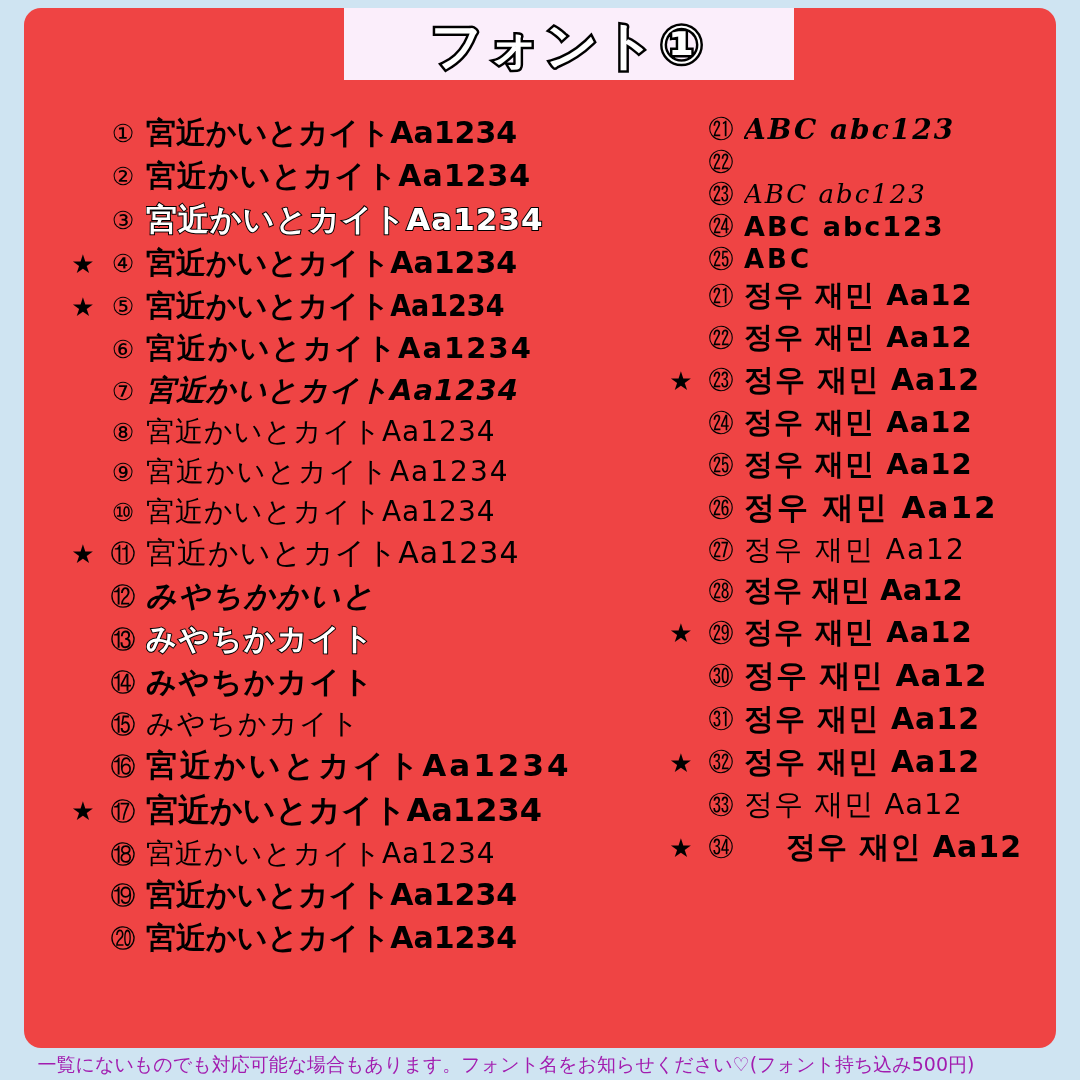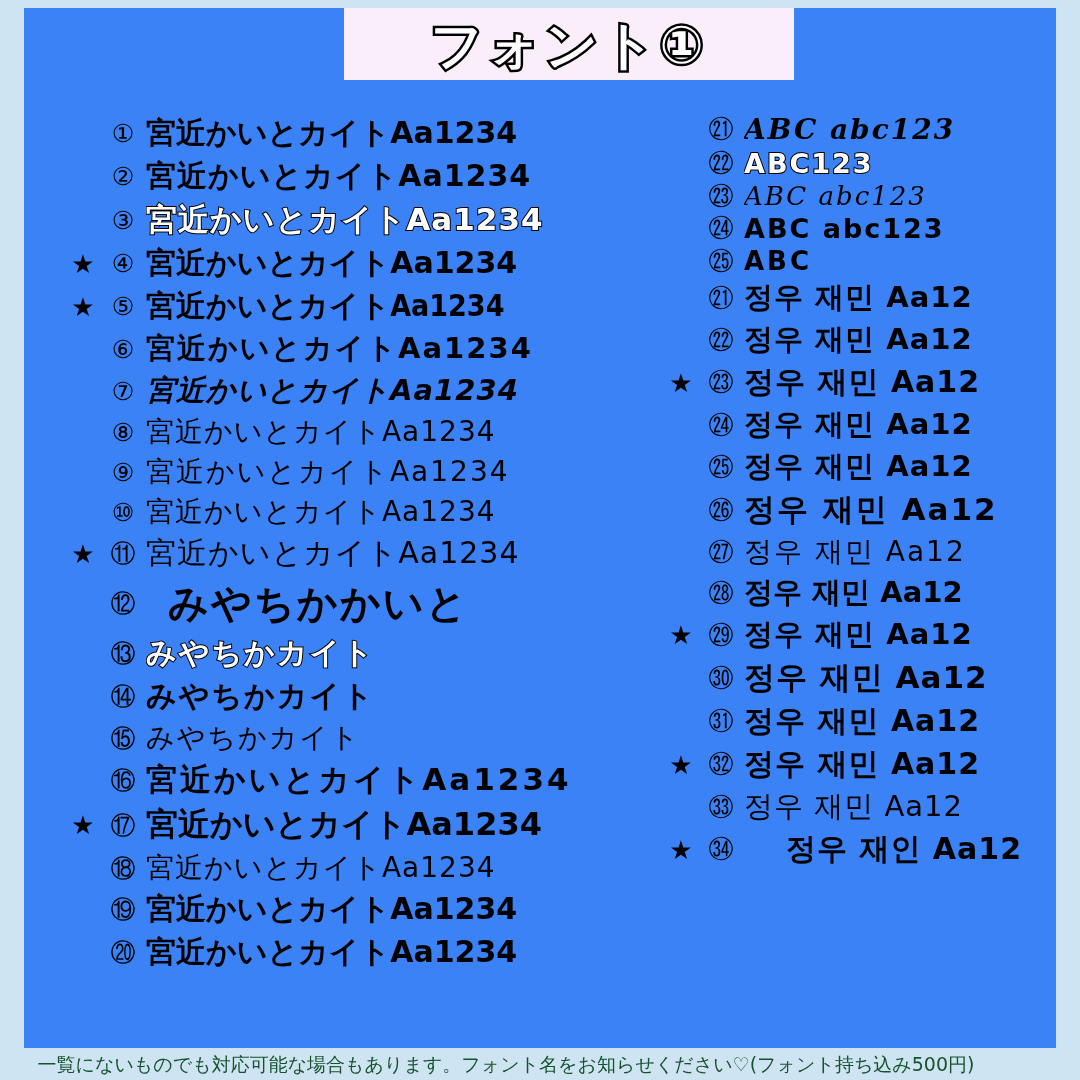--- a/index.html
+++ b/index.html
@@ -18,22 +18,23 @@
     width: 1080px;
     height: 1080px;
     background: #cfe4f2;
   }
   #card {
     position: absolute;
     left: 24px;
     top: 8px;
     width: 1032px;
     height: 1040px;
-    background: #3b82f6;
+    background: #ef4444;
     box-sizing: border-box;
+    border-radius: 17px;
   }
   #title-banner {
     position: absolute;
     left: 320px;
     top: 0px;
     width: 450px;
     height: 72px;
     background: #fbeefb;
   }
   #title-text {
@@ -96,21 +97,21 @@
   .s-b { font-size: 30px; font-weight: bold; letter-spacing: 1px; }
   .s-c { font-size: 31px; font-weight: bold; letter-spacing: 1px; color:#fff; -webkit-text-stroke: 2px #000; paint-order: stroke fill;}
   .s-d { font-size: 30px; font-weight: bold; }
   .s-e { font-size: 30px; font-weight: bold; font-stretch: condensed; }
   .s-f { font-size: 29px; font-weight: bold; letter-spacing: 2px;}
   .s-g { font-size: 29px; font-weight: bold; font-style: italic; letter-spacing:1px;}
   .s-h { font-size: 28px; font-weight: normal; letter-spacing: 1px;}
   .s-i { font-size: 28px; font-weight: normal; letter-spacing: 2px;}
   .s-j { font-size: 28px; font-weight: normal; letter-spacing: 1px;}
   .s-k { font-size: 30px; font-weight: normal; letter-spacing: 1px;}
-  .s-l { font-size: 40px; font-weight: bold; letter-spacing: 2px; margin-left: 22px;}
+  .s-l { font-size: 30px; font-weight: bold; font-style: italic; letter-spacing: 2px;}
   .s-m { font-size: 30px; font-weight: bold; color:#fff; -webkit-text-stroke: 2px #000; paint-order: stroke fill; letter-spacing:2px;}
   .s-n { font-size: 30px; font-weight: bold; letter-spacing: 2px;}
   .s-o { font-size: 28px; font-weight: normal; letter-spacing: 2px;}
   .s-p { font-size: 31px; font-weight: bold; letter-spacing: 3px;}
   .s-q { font-size: 32px; font-weight: bold; letter-spacing: 0px;}
   .s-r { font-size: 28px; font-weight: normal; letter-spacing: 1px;}
   .s-s { font-size: 30px; font-weight: bold; letter-spacing: 0px;}
   .s-t { font-size: 30px; font-weight: bold; letter-spacing: 0px;}
   
   .r-a { font-size: 28px; font-weight: bold; font-style: italic; letter-spacing: 2px; font-family: "DejaVu Serif", "Liberation Serif", serif; }
@@ -134,21 +135,21 @@
   .r-k14 { font-size: 30px; font-weight: bold; letter-spacing: 1px; text-align: center;}
   #footer {
     position: absolute;
     left: 0px;
     top: 1048px;
     width: 1012px;
     height: 32px;
     line-height: 32px;
     text-align: center;
     font-size: 19px;
-    color: #14532d;
+    color: #a21caf;
     background: #cfe4f2;
     letter-spacing: 0px;
   }
 </style>
 </head>
 <body>
 
 <div id="page">
   <div id="card">
 
@@ -261,21 +262,20 @@
 
     <div class="col" id="col-right">
       <div class="row">
         <span class="star"></span>
         <span class="num">㉑</span>
         <span class="sample r-a">ABC abc123</span>
       </div>
       <div class="row">
         <span class="star"></span>
         <span class="num">㉒</span>
-        <span class="sample r-b">ABC123</span>
       </div>
       <div class="row">
         <span class="star"></span>
         <span class="num">㉓</span>
         <span class="sample r-c">ABC abc123</span>
       </div>
       <div class="row">
         <span class="star"></span>
         <span class="num">㉔</span>
         <span class="sample r-d">ABC abc123</span>

